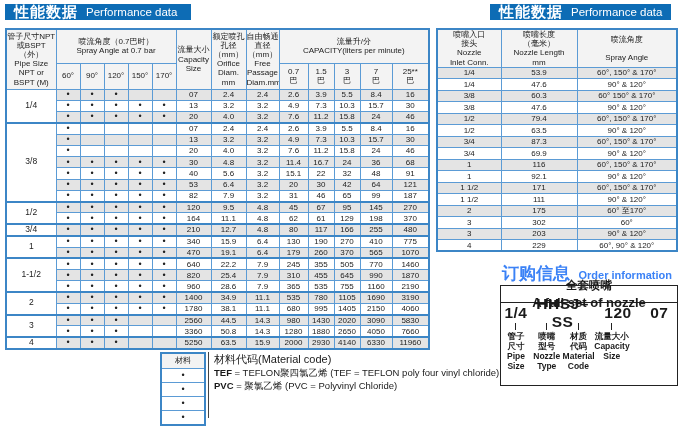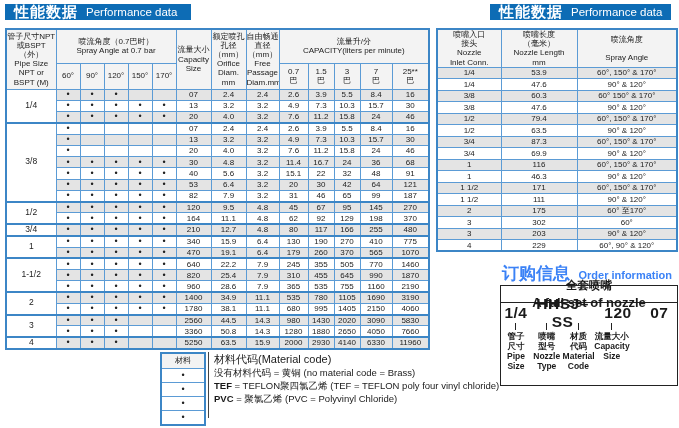--- a/index.html
+++ b/index.html
@@ -330,21 +330,21 @@
         <tr>
           <td class="dot-cell">•</td>
           <td class="dot-cell">•</td>
           <td class="dot-cell">•</td>
           <td class="dot-cell">•</td>
           <td class="dot-cell">•</td>
           <td>164</td>
           <td>11.1</td>
           <td>4.8</td>
           <td>62</td>
-          <td>92</td>
+          <td>61</td>
           <td>129</td>
           <td>198</td>
           <td>370</td>
         </tr>
         <tr class="stripe group-start">
           <td class="pipe-cell" rowspan="1">3/4</td>
           <td class="dot-cell">•</td>
           <td class="dot-cell">•</td>
           <td class="dot-cell">•</td>
           <td class="dot-cell">•</td>
@@ -584,21 +584,21 @@
           <td>69.9</td>
           <td>90° &amp; 120°</td>
         </tr>
         <tr class="stripe">
           <td>1</td>
           <td>116</td>
           <td>60°, 150° &amp; 170°</td>
         </tr>
         <tr>
           <td>1</td>
-          <td>46.3</td>
+          <td>92.1</td>
           <td>90° &amp; 120°</td>
         </tr>
         <tr class="stripe">
           <td>1 1/2</td>
           <td>171</td>
           <td>60°, 150° &amp; 170°</td>
         </tr>
         <tr>
           <td>1 1/2</td>
           <td>111</td>
@@ -644,21 +644,20 @@
           <td class="bullet-cell">•</td>
         </tr>
         <tr>
           <td class="bullet-cell">•</td>
         </tr>
       </tbody>
   </table>
   <div class="legend-divider"></div>
   <div id="legend-lines">
     <div class="legend-title">材料代码(Material code)</div>
-  <div class="legend-line"><b></b>没有材料代码 = 黄铜  (no material code = Brass)</div>
       <div class="legend-line"><b>TEF</b> = TEFLON聚四氯乙烯 (TEF = TEFLON poly four vinyl chloride)</div>
       <div class="legend-line"><b>PVC</b> = 聚氯乙烯 (PVC = Polyvinyl Chloride)</div>
     </div>
 
   <div id="order-title">
     <span class="zh">订购信息</span>
     <span class="en">Order information</span>
   </div>
   <div id="order-box">
     <div id="order-head">

